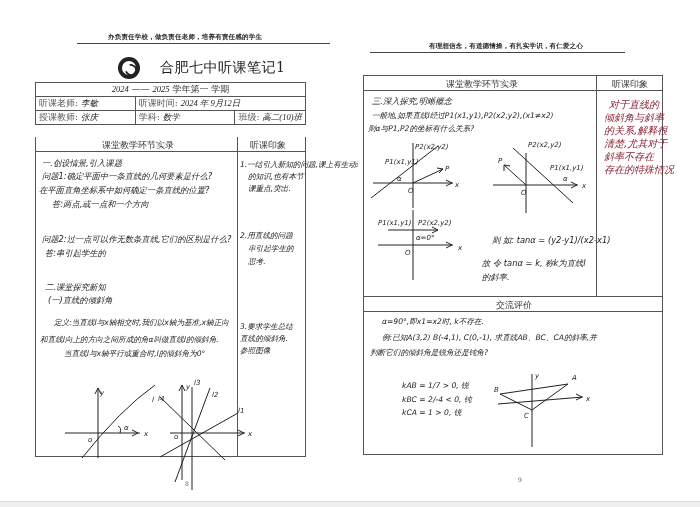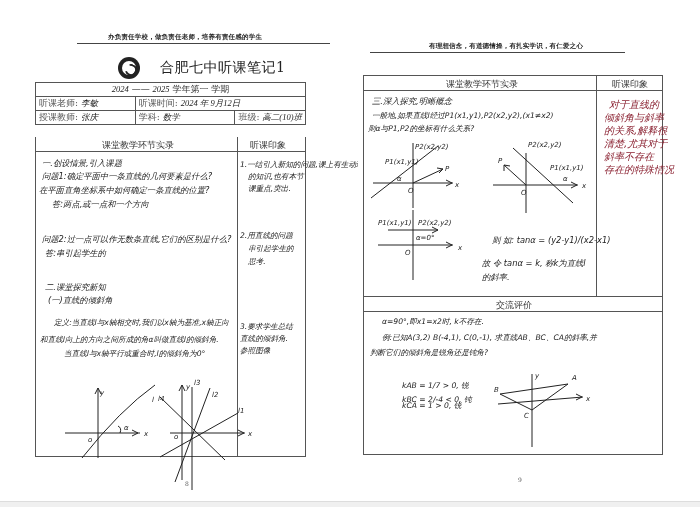--- a/index.html
+++ b/index.html
@@ -224,21 +224,21 @@
 
   <div class="box" style="left:5px; top:297px; width:300px; height:158px; border-top:none;">
     <div class="hdr">
       <span style="left:132px;">交流评价</span>
     </div>
     <div class="note small" style="left:18px; top:19px;">α=90°,即x1=x2时, k不存在.</div>
     <div class="note small" style="left:18px; top:35px;">例:已知A(3,2) B(-4,1), C(0,-1), 求直线AB、BC、CA的斜率,并</div>
     <div class="note small" style="left:6px; top:50px;">判断它们的倾斜角是锐角还是钝角?</div>
     <div class="note small" style="left:38px; top:83px;">kAB = 1/7 &gt; 0, 锐</div>
     <div class="note small" style="left:38px; top:97px;">kBC = 2/-4 &lt; 0, 钝</div>
-    <div class="note small" style="left:38px; top:103px;">kCA = 1 &gt; 0, 锐</div>
+    <div class="note small" style="left:38px; top:110px;">kCA = 1 &gt; 0, 锐</div>
   </div>
 
   <svg class="sketch" style="left:130px; top:372px;" width="120" height="80">
     <line x1="10" y1="32" x2="95" y2="25"></line>
       <path d="M88 22 L94 25 L88 28"></path>
     <line x1="44" y1="75" x2="44" y2="2"></line>
     <polyline points="12,22 80,12 44,38 12,22"></polyline>
     <text x="6" y="20">B</text>
     <text x="84" y="8">A</text>
     <text x="36" y="46">C</text>

